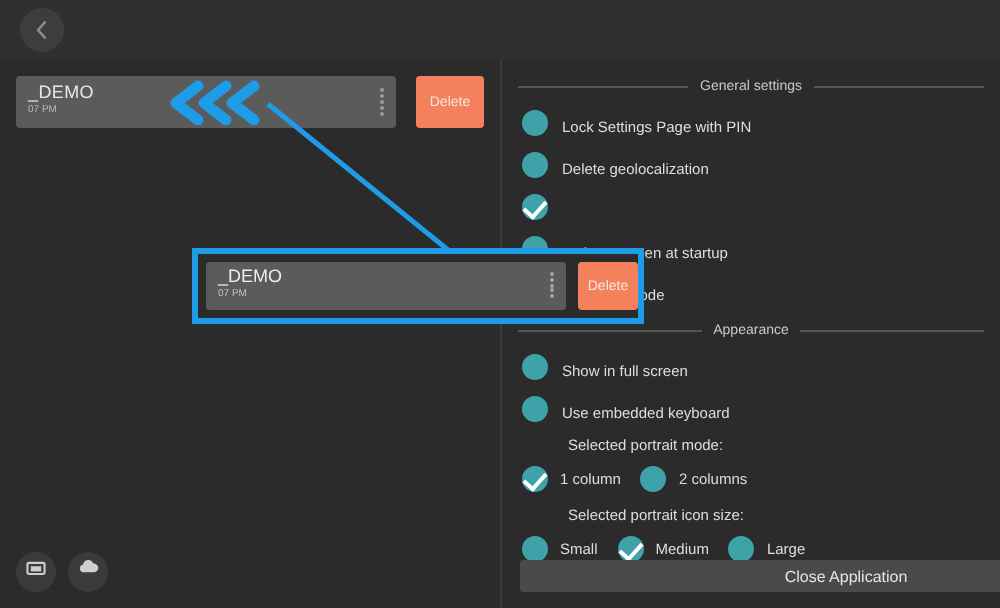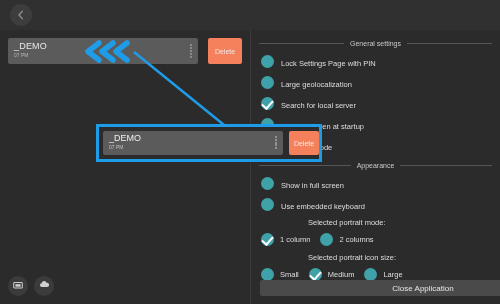--- a/index.html
+++ b/index.html
@@ -177,21 +177,21 @@
     width: 5px; height: 9px;
     border: solid #ffffff;
     border-width: 0 2px 2px 0;
     transform: rotate(42deg);
   }
   .chk.checked { background: #3fa2a8; }
 
   .group-label {
     font-size: 7.5px;
     color: #dedede;
-    margin: 7px 0 0 24px;
+    margin: 7px 0 0 0;
     padding-left: 33px;
   }
   .inline-opts {
     display: flex;
     align-items: flex-end;
     gap: 10px;
     margin: 4px 0 0 10px;
     height: 15px;
   }
   .inline-opt {
@@ -348,26 +348,25 @@
       <div class="rule"></div>
     </div>
 
     <div class="opt-row">
       <div class="chk"></div>
       <div class="opt-label">Lock Settings Page with PIN</div>
     </div>
 
     <div class="opt-row">
       <div class="chk"></div>
-      <div class="opt-label">Large geolocalization</div>
+      <div class="opt-label">Delete geolocalization</div>
     </div>
 
     <div class="opt-row">
       <div class="chk checked"></div>
-      <div class="opt-label">Search for local server</div>
     </div>
 
     <div class="opt-row">
       <div class="chk"></div>
       <div class="opt-label">project to open at startup</div>
     </div>
 
     <div class="opt-row">
       <div class="chk"></div>
       <div class="opt-label">in DEMO mode</div>

